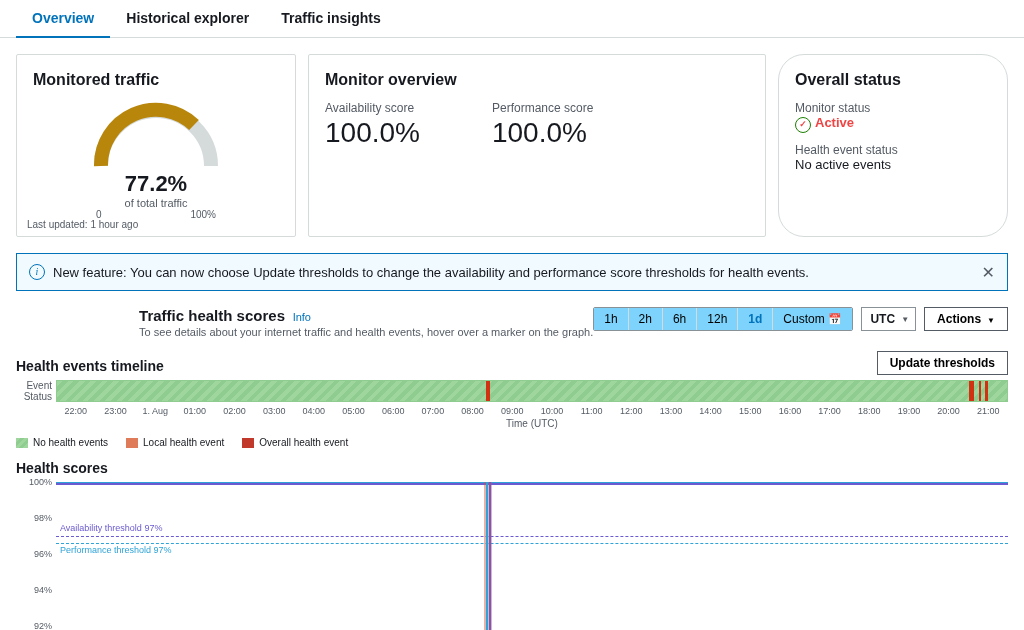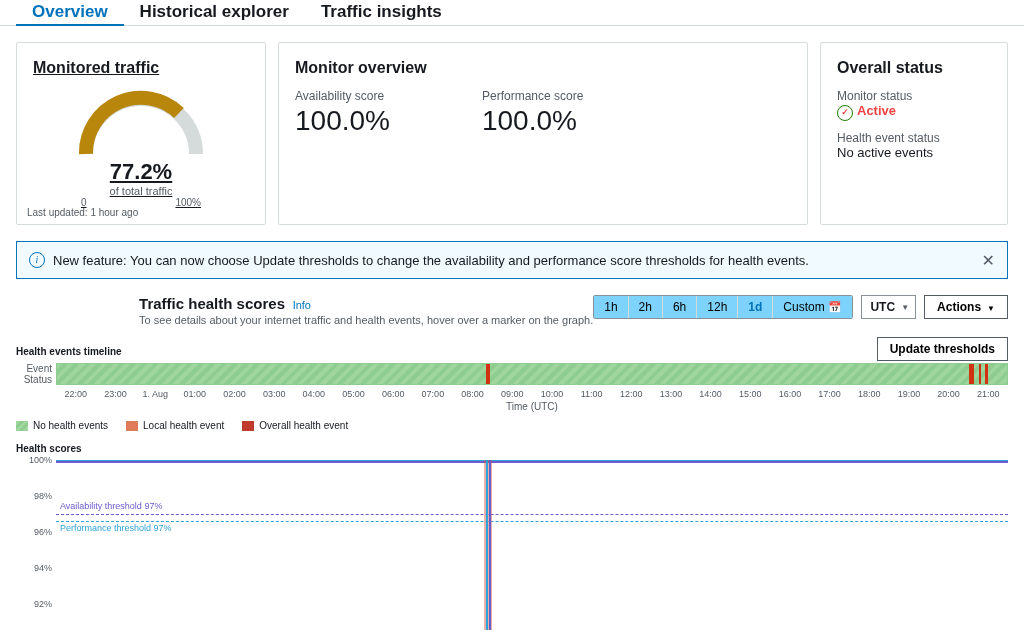--- a/index.html
+++ b/index.html
@@ -1,38 +1,38 @@
 <!DOCTYPE html>
 <html><head>
 <meta charset="utf-8">
 <style>
 * { box-sizing: border-box; margin: 0; padding: 0; }
 body { font-family: "Amazon Ember", "Helvetica Neue", Arial, sans-serif; font-size: 13px; color: #16191f; background: #fff; }
 
 
 .tabs { display: flex; border-bottom: 1px solid #d5dbdb; padding: 0 16px; }
-.tab { padding: 2px 16px; font-size: 17px; cursor: pointer; color: #16191f; font-weight: bold; }
+.tab { padding: 10px 16px; font-size: 14px; cursor: pointer; color: #16191f; font-weight: bold; }
 .tab.active { color: #0073bb; border-bottom: 2px solid #0073bb; margin-bottom: -1px; font-weight: bold; }
 
 
 .cards { display: flex; gap: 12px; padding: 16px; }
 .card { border: 1px solid #d5dbdb; border-radius: 2px; padding: 16px; background: #fff; }
 .card h3 { font-size: 16px; font-weight: bold; margin-bottom: 12px; }
 
-.c-traffic { width: 250px; position: relative; text-decoration: underline; }
+.c-traffic { width: 280px; position: relative; }
 .c-overview { flex: 1; }
-.c-status { width: 188px; }
+.c-status { width: 230px; border-radius: 26px; }
 
 .gauge-wrap { text-align: center; position: relative; }
 .gauge-val { font-size: 22px; font-weight: bold; }
 .gauge-sub { font-size: 11px; color: #545b64; }
 .gauge-minmax { display: flex; justify-content: space-between; font-size: 10px; color: #545b64; width: 120px; margin: 0 auto; }
 .last-updated { font-size: 10px; color: #545b64; position: absolute; bottom: 6px; left: 10px; }
 
-.overview-grid { display: flex; gap: 92px; margin-top: 8px; }
+.overview-grid { display: flex; gap: 72px; margin-top: 8px; }
 .metric-label { font-size: 12px; color: #545b64; margin-bottom: 2px; }
 .metric-big { font-size: 28px; font-weight: 300; }
 
 .status-row { margin-bottom: 10px; }
 .status-lbl { font-size: 12px; color: #545b64; }
 .status-val { font-size: 13px; }
 .status-active { color: #ef4444; font-weight: bold; }
 .status-active::before { content: "✓"; display:inline-block; width:14px; height:14px; border:1.5px solid #1d8102; border-radius:50%; font-size:9px; text-align:center; line-height:13px; margin-right:4px; }
 
 
@@ -51,21 +51,21 @@
 .range-group { display:flex; border:1px solid #879196; border-radius:2px; overflow:hidden; }
 .range-btn { padding: 4px 10px; font-size: 12px; background:#7dd3fc; border:none; border-right:1px solid #d5dbdb; cursor:pointer; }
 .range-btn:last-child { border-right:none; }
 .range-btn.active { color:#0073bb; font-weight:bold; }
 .range-btn .cal-icon { font-size:11px; margin-left:4px; }
 .select { border:1px solid #879196; padding:4px 20px 4px 8px; font-size:12px; background:#fff; position:relative;font-weight:bold; }
 .select::after { content:"▼"; font-size:8px; position:absolute; right:6px; top:7px; color:#545b64; }
 .btn { border:1px solid #545b64; background:#fff; padding:4px 12px; font-size:12px; font-weight:bold; cursor:pointer; }
 .btn .caret { font-size:8px; margin-left:6px; }
 
-.subsection-title { font-size: 10px; font-weight: bold; margin: 12px 0 6px; }
+.subsection-title { font-size: 14px; font-weight: bold; margin: 12px 0 6px; }
 .sub-head { display:flex; justify-content:space-between; align-items:center; }
 
 
 .timeline { position:relative; margin-left:40px; }
 .timeline-label { position:absolute; left:-40px; top:0; font-size:10px; color:#545b64; text-align:right; width:36px; }
 .timeline-bar { height:22px; background:repeating-linear-gradient(135deg,#9ed69e 0 4px,#8fcc8f 4px 8px); position:relative; border:1px solid #8fcc8f; }
 .tl-mark { position:absolute; top:0; bottom:0; background:#d13212; }
 .timeline-axis { display:flex; justify-content:space-between; font-size:9px; color:#545b64; margin-top:4px; }
 .timeline-axis span { flex:1; text-align:center; }
 .axis-title { text-align:center; font-size:10px; color:#545b64; margin-top:2px; }

